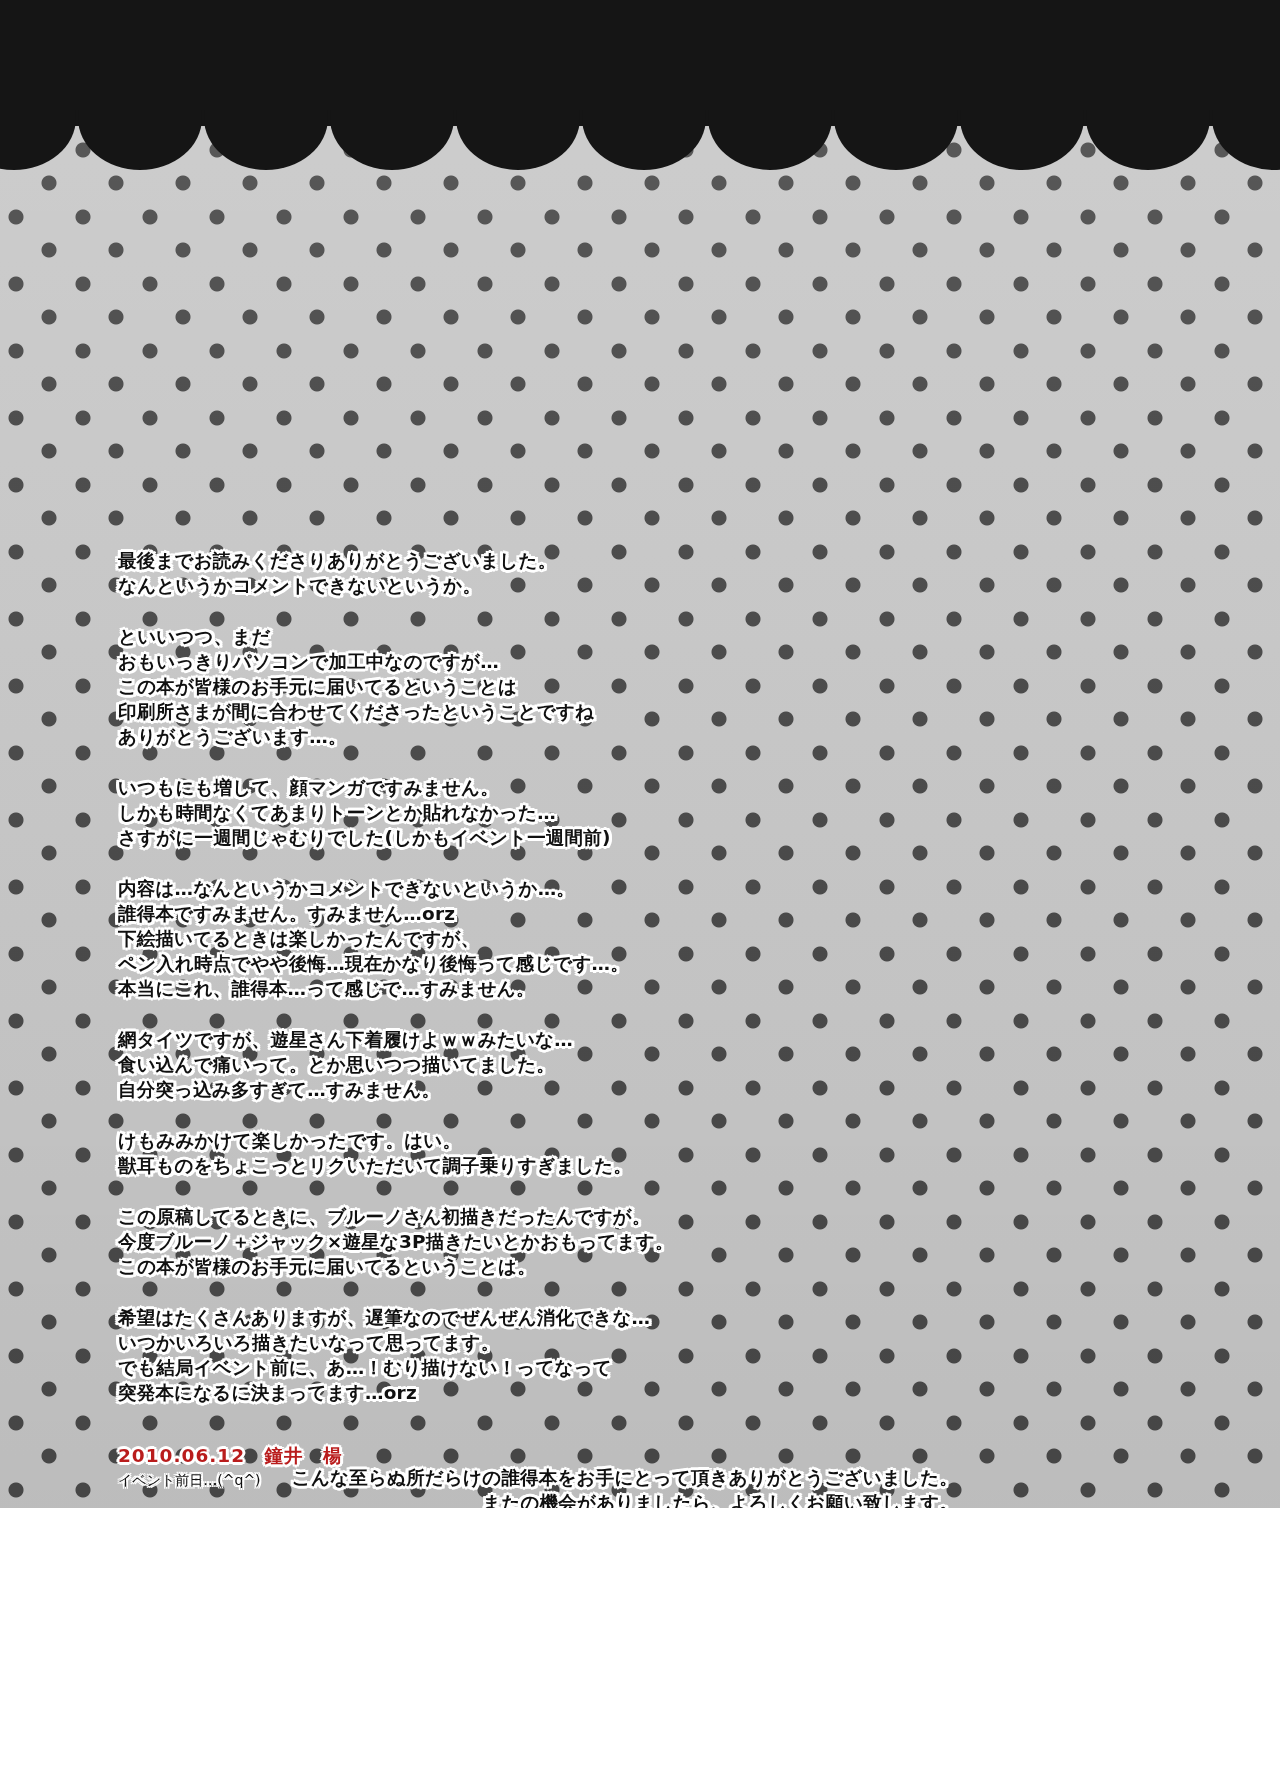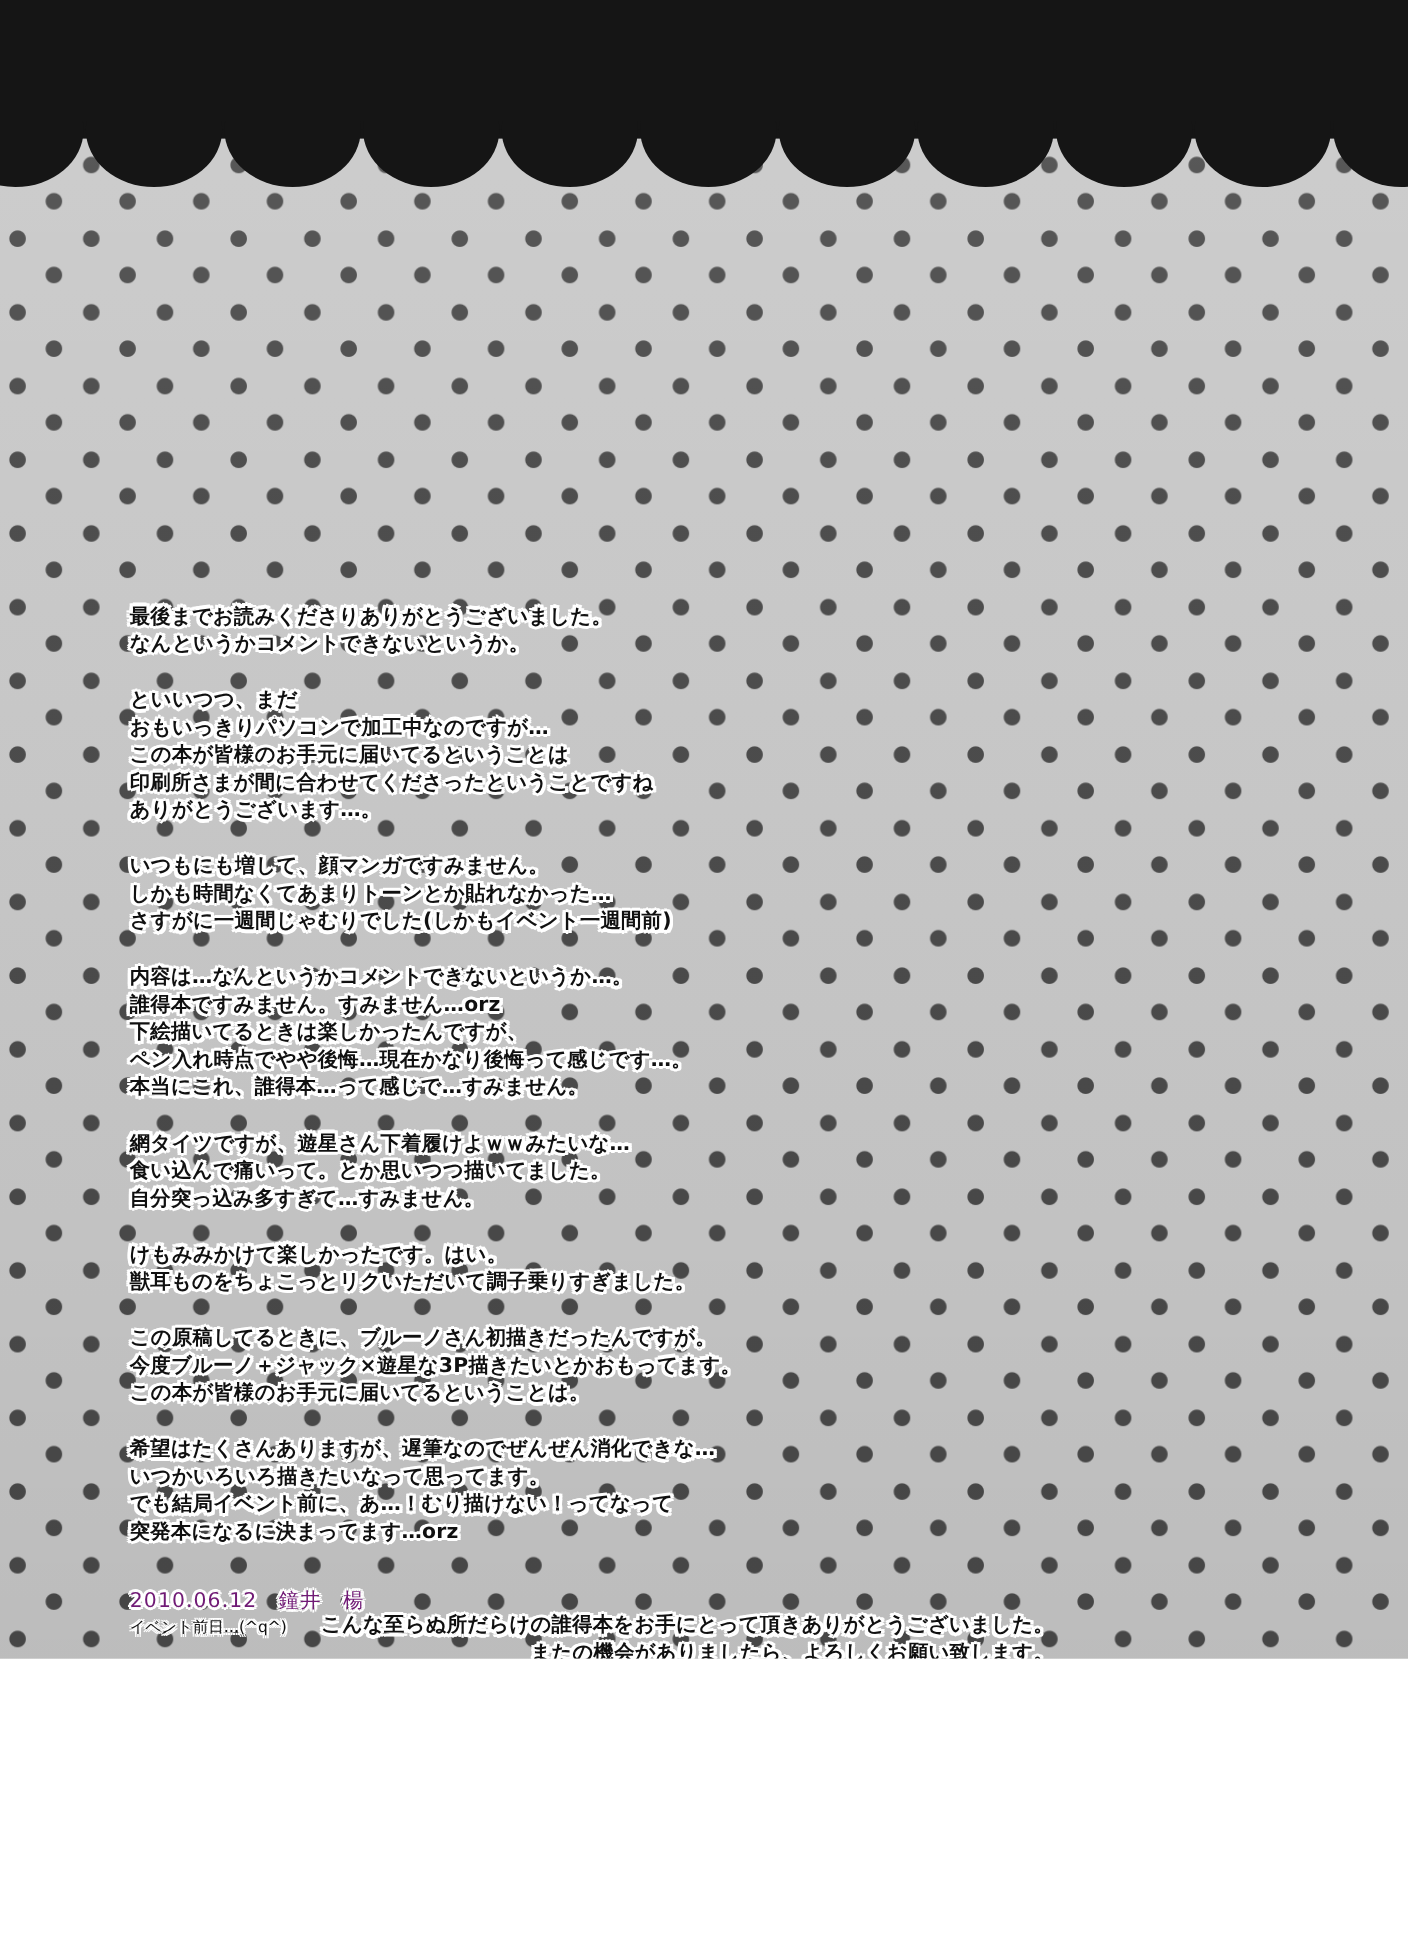--- a/index.html
+++ b/index.html
@@ -84,24 +84,24 @@
   .signature {
     position: absolute;
     left: 118px;
     top: 1443px;
     width: 600px;
   }
   .sig-main {
     display: block;
     font-size: 18.5px;
     line-height: 26px;
-    font-weight: normal;
+    font-weight: bold;
     letter-spacing: 1px;
     white-space: pre;
-    color: #701a75;
+    color: #b91c1c;
     text-shadow:
       -2px -2px 0 #ffffff,  2px -2px 0 #ffffff,
       -2px  2px 0 #ffffff,  2px  2px 0 #ffffff,
       -3px  0   0 #ffffff,  3px  0   0 #ffffff,
        0   -3px 0 #ffffff,  0    3px 0 #ffffff;
   }
   .sig-sub {
     display: block;
     font-size: 14px;
     line-height: 22px;

